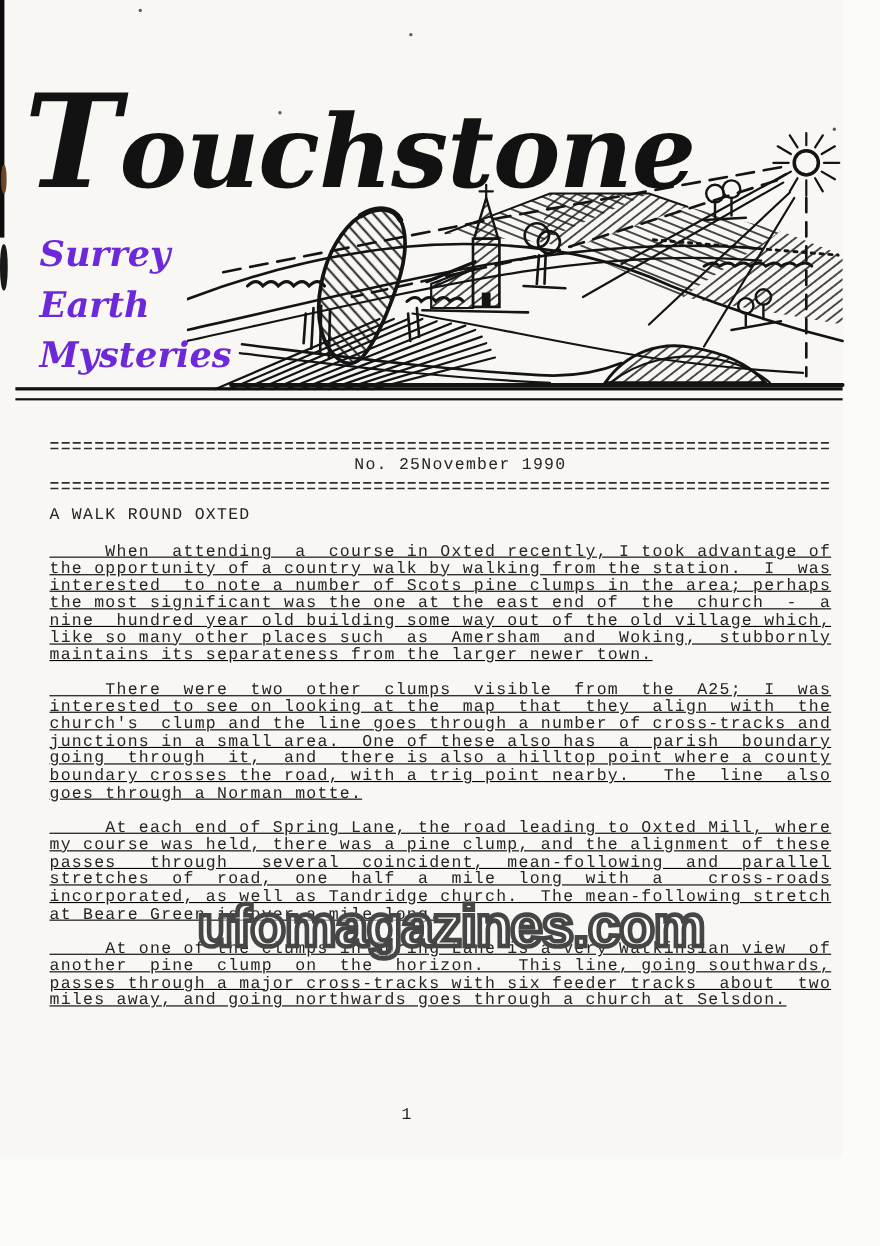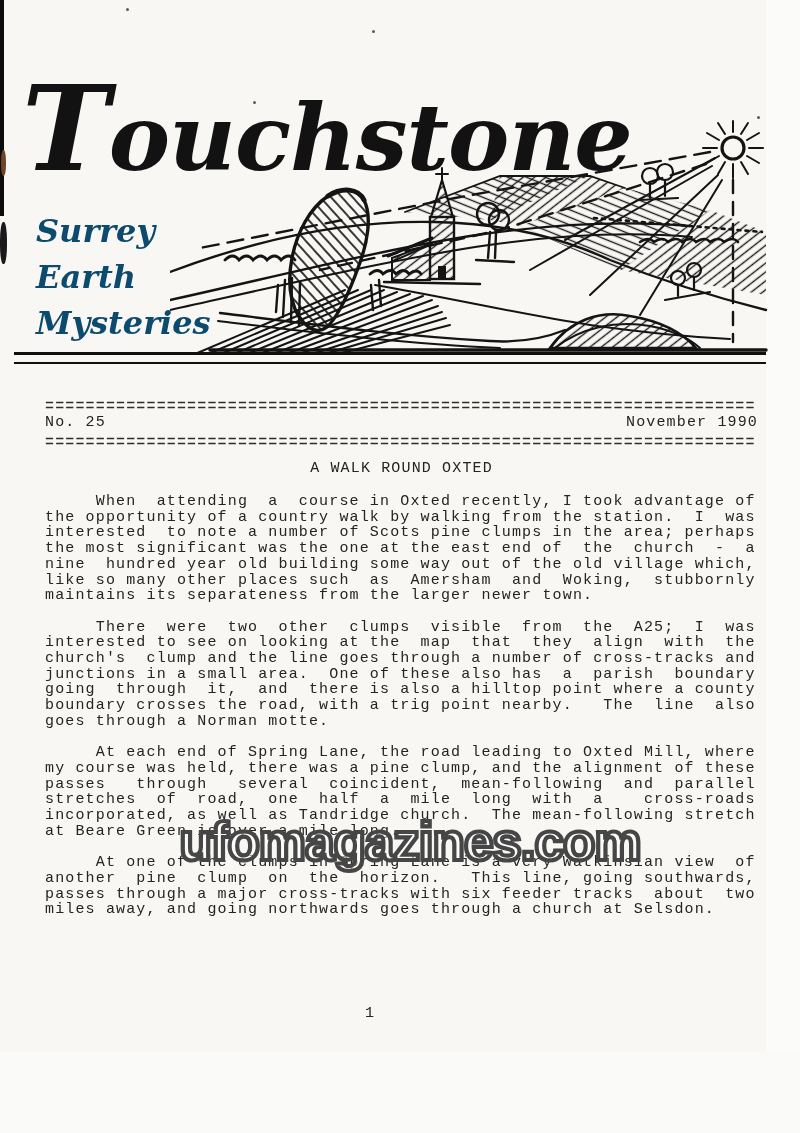--- a/index.html
+++ b/index.html
@@ -30,47 +30,46 @@
     font-family:"DejaVu Serif", serif;
     font-style:italic;font-weight:700;
     font-size:92px;line-height:1.1;
     letter-spacing:-1px;color:#121212;
   }
   .masthead-title::first-letter{font-size:1.28em;}
   .masthead-subtitle{
     position:absolute;left:36px;top:208px;
     font-family:"DejaVu Serif", serif;
     font-style:italic;font-weight:600;
-    font-size:32px;line-height:46px;color:#0c4a6e;
+    font-size:32px;line-height:46px;color:#6d28d9;
     white-space:pre;margin:0;
   }
   .masthead-rule{
     position:absolute;left:14px;top:352px;width:752px;height:7px;
     border-top:3px solid #101010;border-bottom:2px solid #101010;
   }
   .illustration{position:absolute;left:170px;top:120px;width:600px;height:235px;}
 
   
   .mono{
     font-family:"Liberation Mono","DejaVu Sans Mono", monospace;
     font-size:15px;letter-spacing:1.15px;color:#242424;
   }
   pre.mono{margin:0;white-space:pre;}
   .rule-row{position:absolute;left:45px;top:0;transform:scaleY(1.35);transform-origin:left top;color:#2e2e2e;}
   #rule-top{top:396px;}
   #rule-bottom{top:432px;}
   .issue-line{
-    position:absolute;left:45px;top:414px;width:713px;
-    display:flex;justify-content:space-between;
+    position:absolute;left:62px;top:414px;width:713px;
+    display:flex;justify-content:center;
   }
   .article-title{
     position:absolute;left:45px;top:460px;width:713px;
-    text-align:center;
-  }
-  .body-copy{position:absolute;left:45px;top:494px;width:716px;}
+  }
+  .body-copy{position:absolute;left:45px;top:494px;width:716px;text-decoration:underline;}
   .body-copy pre{line-height:15.7px;margin:0 0 15.7px 0;}
   .page-number{position:absolute;left:330px;top:1005px;width:80px;text-align:center;}
 
   
   .watermark{position:absolute;left:100px;top:798px;width:620px;height:95px;pointer-events:none;}
 </style>
 </head>
 <body>
 
 <div class="page">

